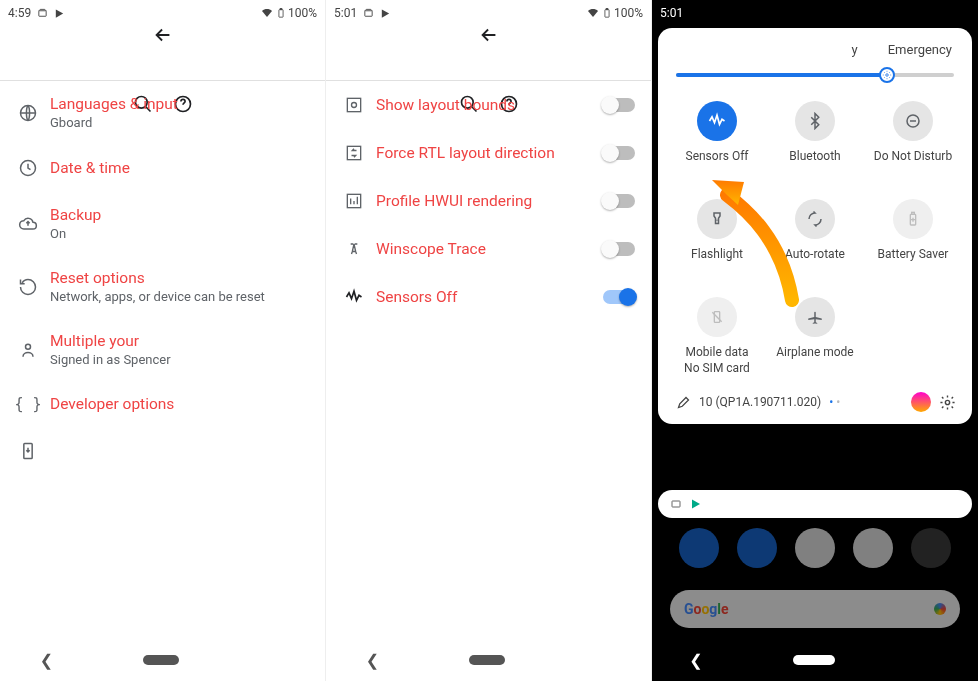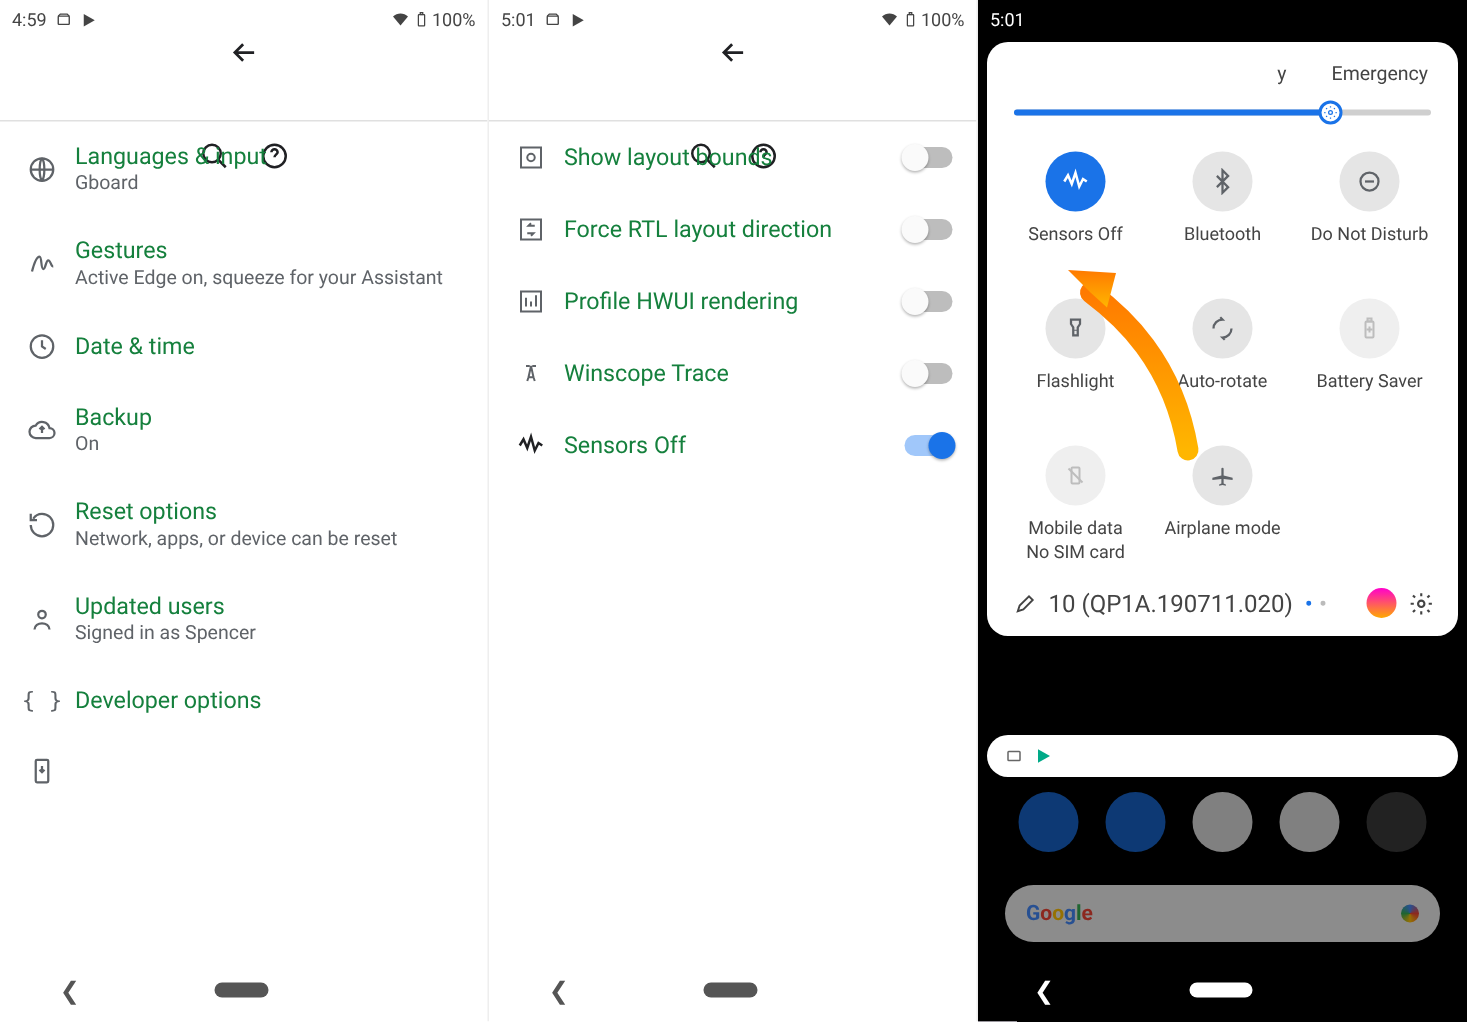--- a/index.html
+++ b/index.html
@@ -61,21 +61,21 @@
 
   
   .list { flex:1; overflow-y:hidden; }
   .row {
     display:flex;
     align-items:center;
     padding: 14px 16px 14px 10px;
   }
   .row .ic { width:36px; display:flex; justify-content:center; color:#5f6368; }
   .row .txt { flex:1; padding-left:4px;}
-  .row .txt .lbl { font-size:15.5px; color:#15803d; }
+  .row .txt .lbl { font-size:15.5px; color:#ef4444; }
   .row .txt .sub { font-size:13px; color:#5f6368; margin-top:2px; }
   .row .sw { width:40px; display:flex; justify-content:flex-end; }
 
   
   .toggle {
     width: 32px; height: 14px; border-radius: 8px;
     background: #bdbdbd; position: relative;
   }
   .toggle::after {
     content:''; position:absolute; width:18px; height:18px; border-radius:50%;
@@ -128,21 +128,21 @@
     width:40px; height:40px; border-radius:50%;
     display:flex; align-items:center; justify-content:center;
   }
   .tile.on .circ { background:#1a73e8; color:#fff; }
   .tile.off .circ { background:#e5e5e5; color:#5f6368; }
   .tile.dis .circ { background:#efefef; color:#bdbdbd; }
   .tlbl { font-size:12px; color:#444; text-align:center; line-height:1.3; min-height:28px;}
 
   .shade-foot {
     display:flex; align-items:center; gap:8px;
-    padding:6px 8px 2px 10px; font-size:16px; color:#444;justify-content:flex-end;
+    padding:6px 8px 2px 10px; font-size:12px; color:#444;justify-content:flex-end;
   }
   .shade-foot .sp{flex:1;}
   .avatar{ width:20px; height:20px; border-radius:50%; background:linear-gradient(#f0c,#fa0); }
 
   .notif {
     position:absolute; top:490px; left:6px; right:6px; height:28px;
     background:#fff; border-radius:14px; display:flex; align-items:center; padding:0 12px; gap:8px;
   }
 
   
@@ -244,31 +244,20 @@
           </svg>
         </span>
       <div class="txt">
           <div class="lbl">Languages &amp; input</div>
           <div class="sub">Gboard</div>
         </div>
     </div>
     <div class="row">
       <span class="ic">
           <svg width="20" height="20" viewBox="0 0 24 24" fill="none" stroke="#5f6368" stroke-width="1.8">
-            <path d="M4 18c2-8 4-12 6-12s1 10 3 10 2-7 4-7 2 5 4 5"></path>
-          </svg>
-        </span>
-      <div class="txt">
-          <div class="lbl">Gestures</div>
-          <div class="sub">Active Edge on, squeeze for your Assistant</div>
-        </div>
-    </div>
-    <div class="row">
-      <span class="ic">
-          <svg width="20" height="20" viewBox="0 0 24 24" fill="none" stroke="#5f6368" stroke-width="1.8">
             <circle cx="12" cy="12" r="9"></circle>
             <path d="M12 7v5l3 2"></path>
           </svg>
         </span>
       <div class="txt">
           <div class="lbl">Date &amp; time</div>
         </div>
     </div>
     <div class="row">
       <span class="ic">
@@ -293,21 +282,21 @@
         </div>
     </div>
     <div class="row">
       <span class="ic">
           <svg width="20" height="20" viewBox="0 0 24 24" fill="none" stroke="#5f6368" stroke-width="1.8">
             <circle cx="12" cy="8" r="3"></circle>
             <path d="M6 20c0-3 3-5 6-5s6 2 6 5"></path>
           </svg>
         </span>
       <div class="txt">
-          <div class="lbl">Updated users</div>
+          <div class="lbl">Multiple your</div>
           <div class="sub">Signed in as Spencer</div>
         </div>
     </div>
     <div class="row">
       <span class="ic">
           <span style="font-family:monospace;font-size:15px;">{ }</span>
         </span>
       <div class="txt">
           <div class="lbl">Developer options</div>
         </div>

